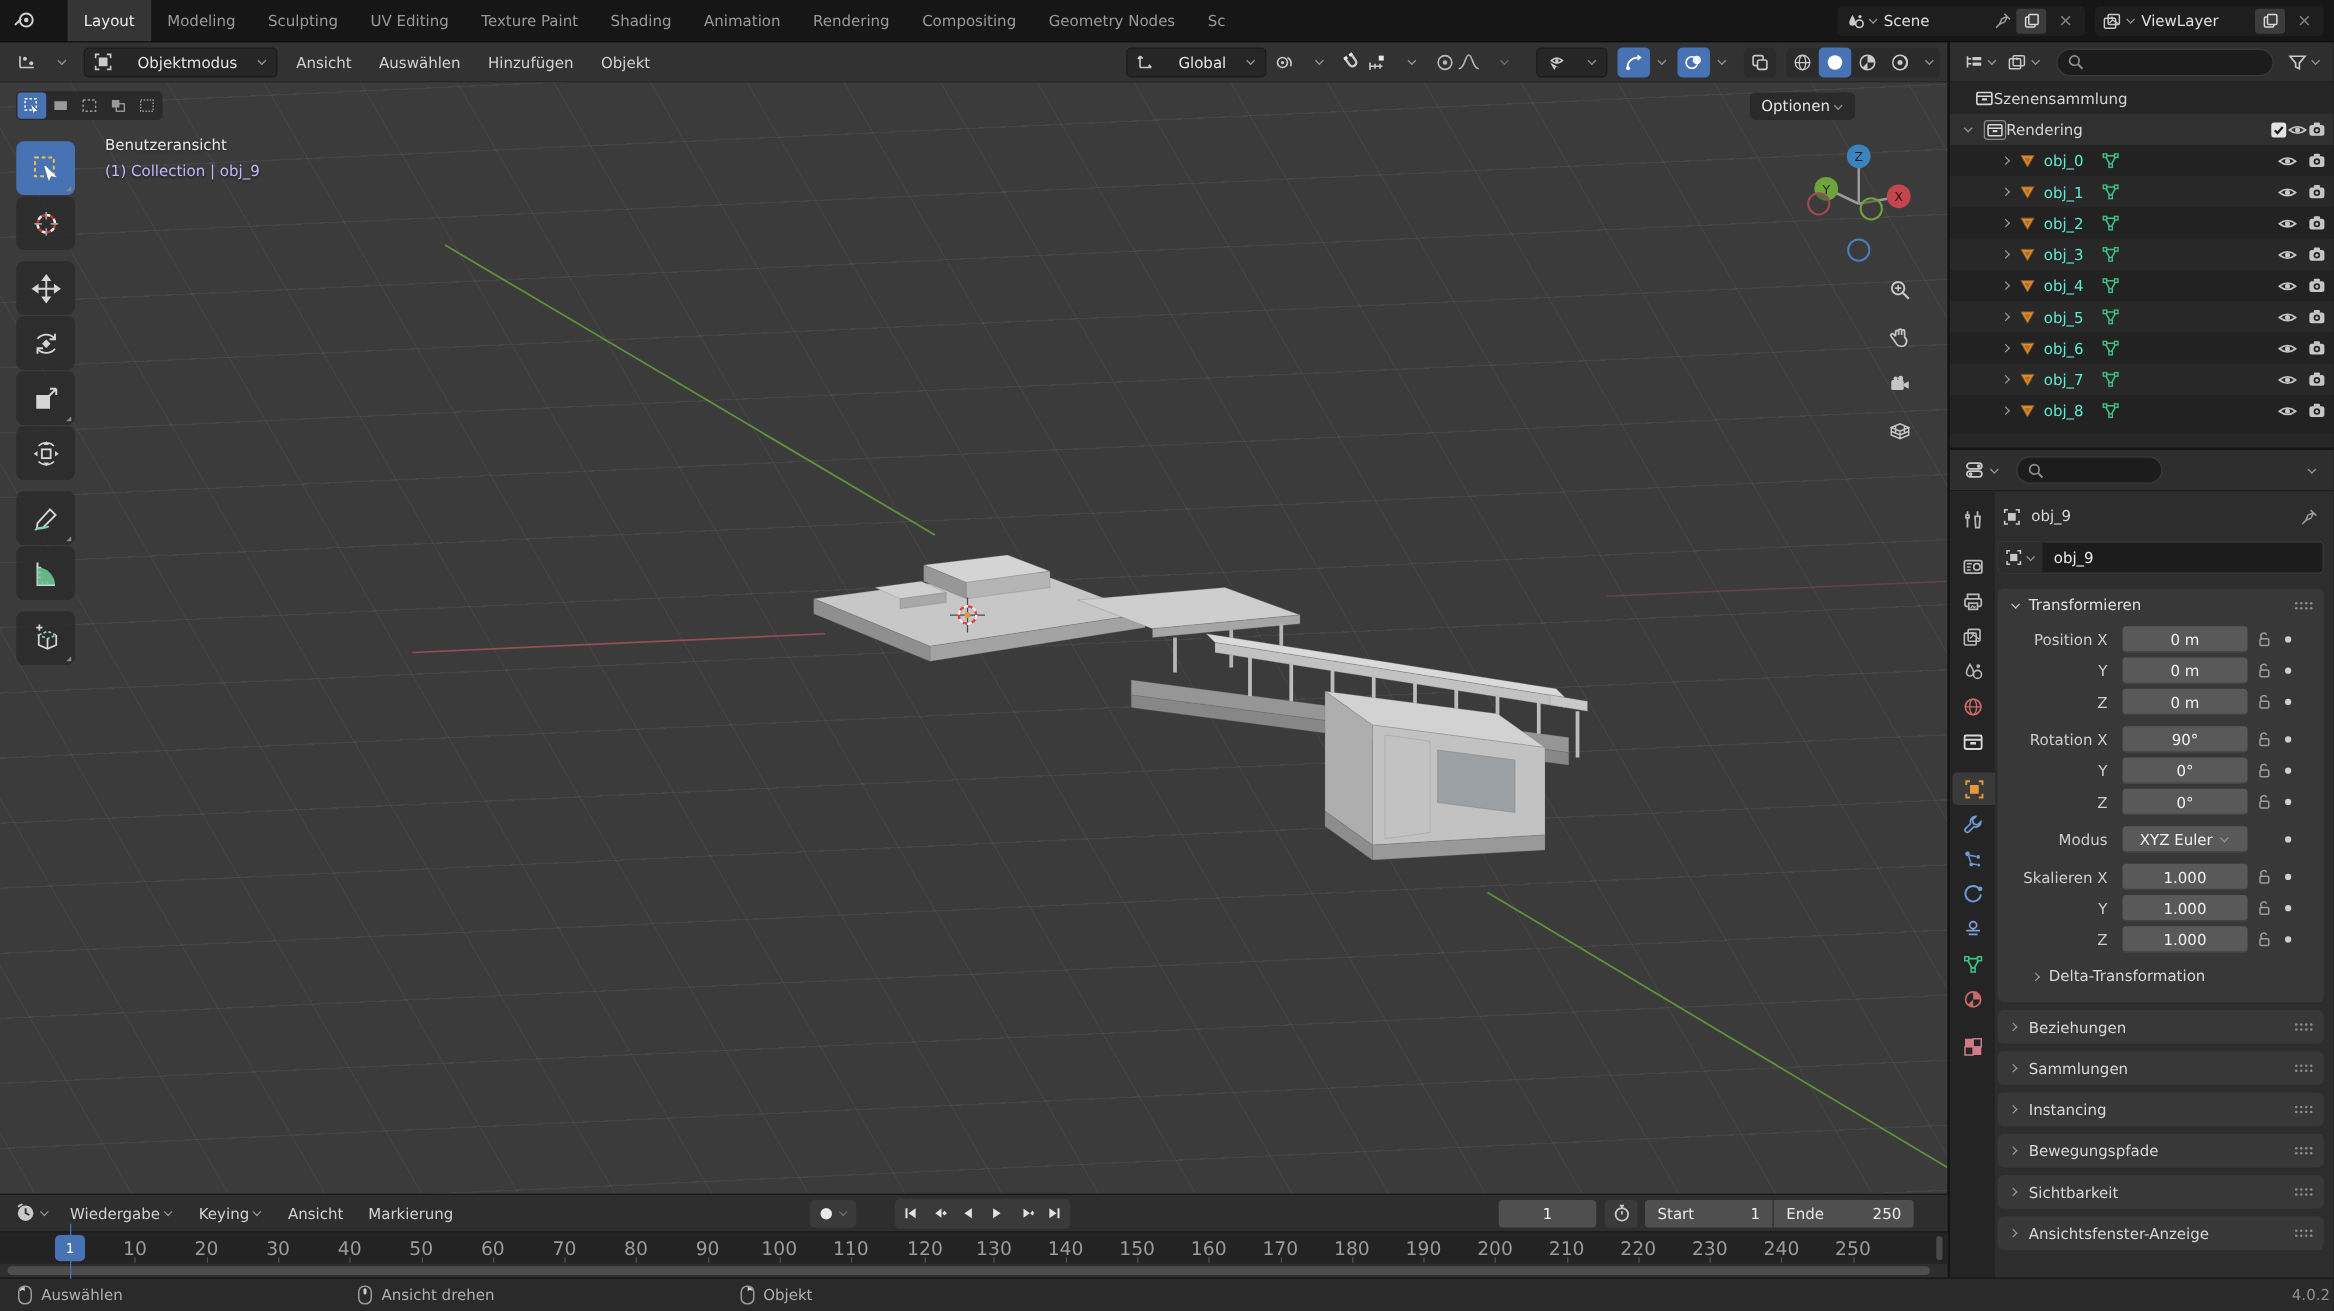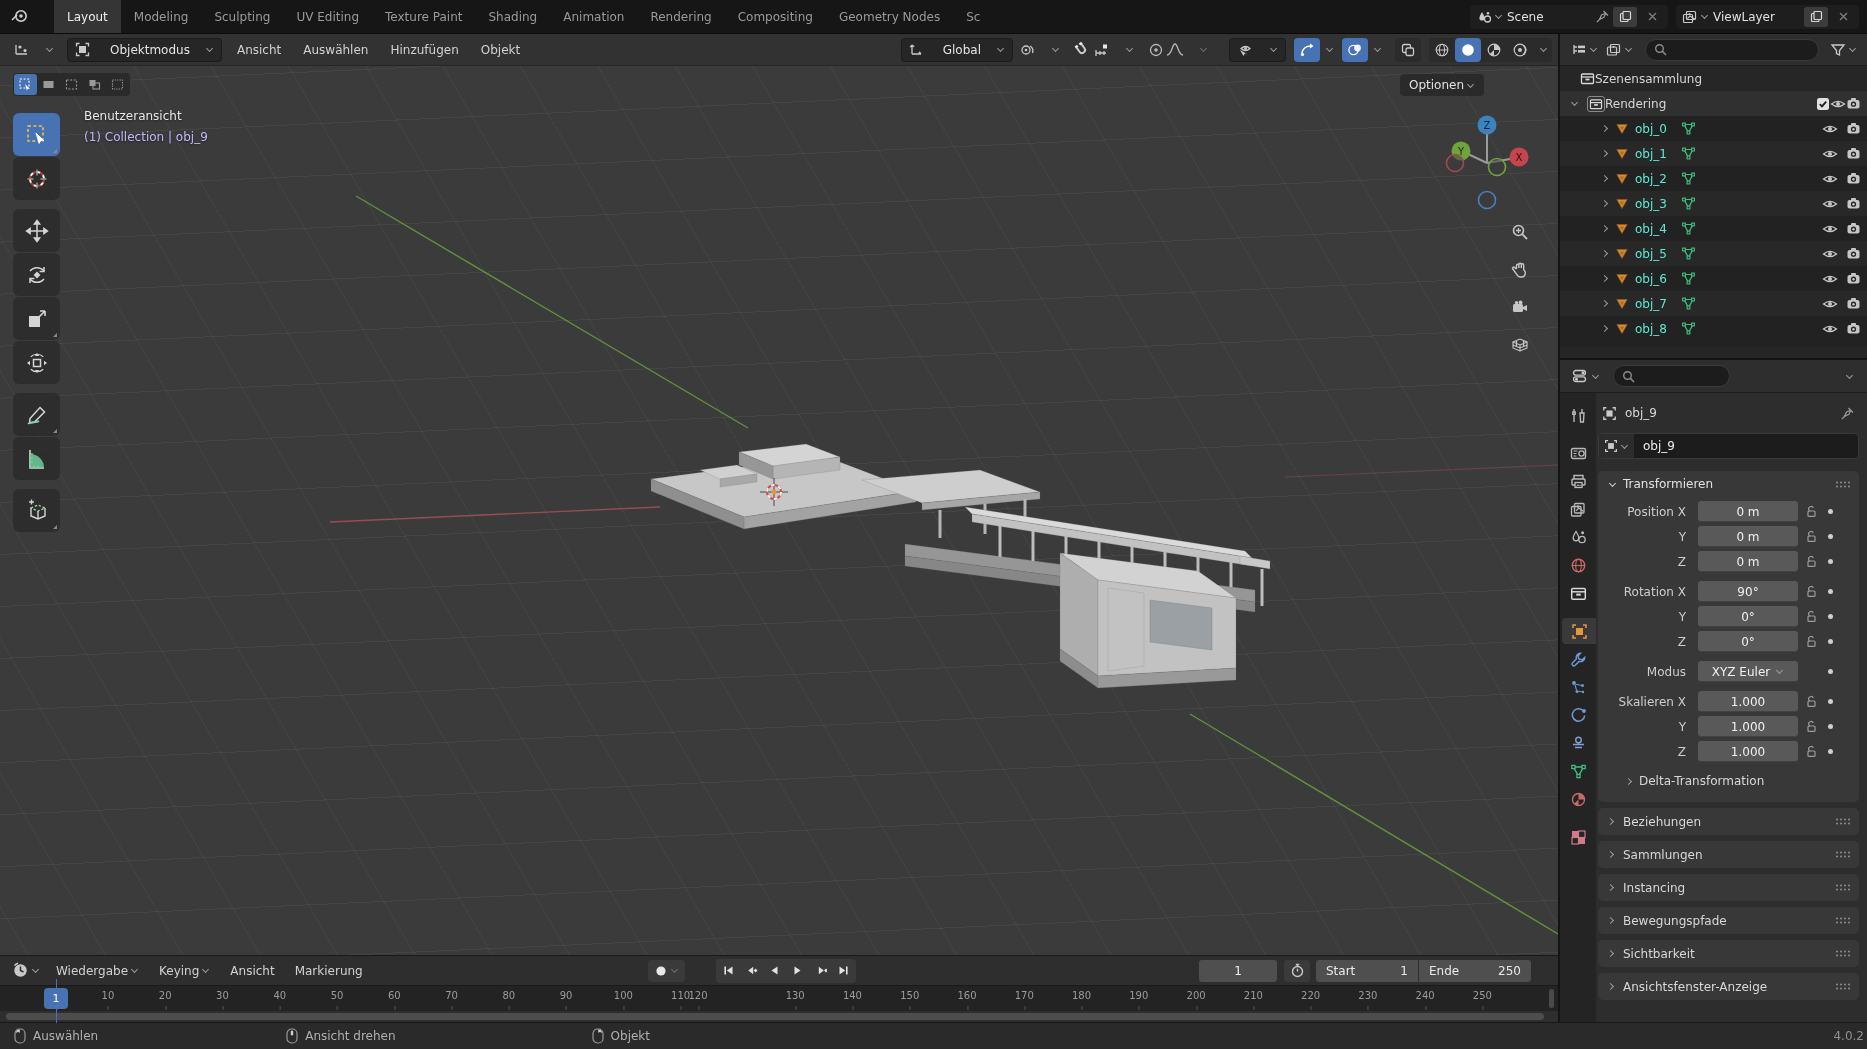--- a/index.html
+++ b/index.html
@@ -113,21 +113,21 @@
   #rec-btn{position:absolute;left:648px;display:flex;align-items:center;height:22px;padding:0 6px;background:#3a3a3a;border-radius:4px;}
   #playback{position:absolute;left:716px;display:flex;background:#3a3a3a;border-radius:4px;padding:1px;}
   #playback .pb{width:23px;height:22px;display:flex;align-items:center;justify-content:center;border-radius:3px;}
   #frame-field{position:absolute;left:1199px;width:78px;height:22px;background:#4f4f4f;border-radius:3px;display:flex;align-items:center;justify-content:center;color:#f0f0f0;}
   #stopwatch{position:absolute;left:1284px;width:26px;height:22px;display:flex;align-items:center;justify-content:center;background:#3a3a3a;border-radius:3px;}
   #range-group{position:absolute;left:1316px;display:flex;gap:1px;}
   .range-seg{height:22px;background:#4f4f4f;display:flex;align-items:center;justify-content:space-between;padding:0 10px;color:#e8e8e8;}
   .range-seg.first{border-radius:3px 0 0 3px;width:102px;}
   .range-seg.last{border-radius:0 3px 3px 0;width:112px;}
   #ruler{position:relative;height:26px;background:#232323;border-top:1px solid #1a1a1a;overflow:hidden;}
-  #ruler .tick{position:absolute;top:4px;transform:translateX(-50%);color:#9c9c9c;font-size:10px;}
+  #ruler .tick{position:absolute;top:4px;transform:translateX(-50%);color:#9c9c9c;font-size:15px;}
   #ruler .tick::after{content:'';position:absolute;left:50%;top:16px;width:1px;height:4px;background:#555;}
   #cur-frame{position:absolute;left:56px;top:2px;transform:translateX(-50%);min-width:24px;height:21px;background:#4772b3;border-radius:4px;color:#fff;display:flex;align-items:center;justify-content:center;font-size:11px;z-index:3;}
   #playhead{position:absolute;left:55.5px;top:23px;width:1.5px;height:44px;background:#4772b3;z-index:2;}
   #tl-scroll{position:relative;height:11px;}
   #tl-scroll .thumb{position:absolute;left:6px;top:2px;width:1538px;height:7px;background:#4d4d4d;border-radius:4px;}
   #ruler-vscroll{position:absolute;right:4px;top:3px;width:5px;height:19px;background:#4a4a4a;border-radius:3px;}
 
   
   #statusbar{position:absolute;left:0;top:1022px;width:1867px;height:27px;background:#2a2a2a;border-top:1px solid #171717;display:flex;align-items:center;color:#b0b0b0;}
   .hint{display:flex;align-items:center;gap:7px;}
@@ -1500,21 +1500,21 @@
           <span class="tick" style="left: 165.213px;">20</span>
           <span class="tick" style="left: 222.483px;">30</span>
           <span class="tick" style="left: 279.753px;">40</span>
           <span class="tick" style="left: 337.023px;">50</span>
           <span class="tick" style="left: 394.293px;">60</span>
           <span class="tick" style="left: 451.563px; text-align: right;">70</span>
           <span class="tick" style="left: 508.833px;">80</span>
           <span class="tick" style="left: 566.103px;">90</span>
           <span class="tick" style="left: 623.373px;">100</span>
           <span class="tick" style="left: 680.643px;">110</span>
-          <span class="tick" style="left: 698px;">120</span>
+          <span class="tick" style="left: 740px;">120</span>
           <span class="tick" style="left: 795.183px;">130</span>
           <span class="tick" style="left: 852.453px;">140</span>
           <span class="tick" style="left: 909.723px;">150</span>
           <span class="tick" style="left: 966.993px;">160</span>
           <span class="tick" style="left: 1024.26px;">170</span>
           <span class="tick" style="left: 1081.53px;">180</span>
           <span class="tick" style="left: 1138.8px;">190</span>
           <span class="tick" style="left: 1196.07px;">200</span>
           <span class="tick" style="left: 1253.34px;">210</span>
           <span class="tick" style="left: 1310.61px;">220</span>

